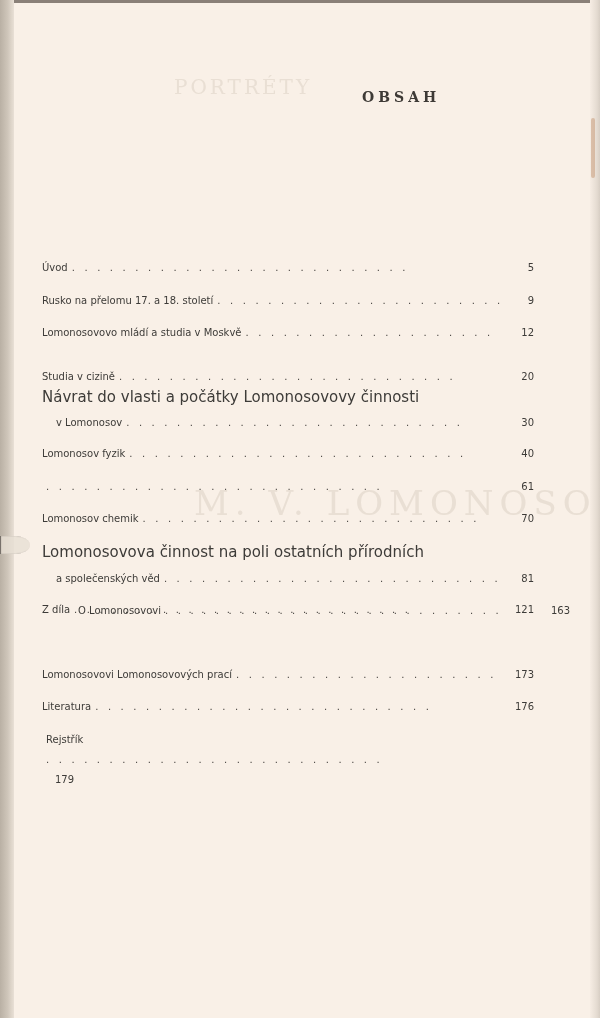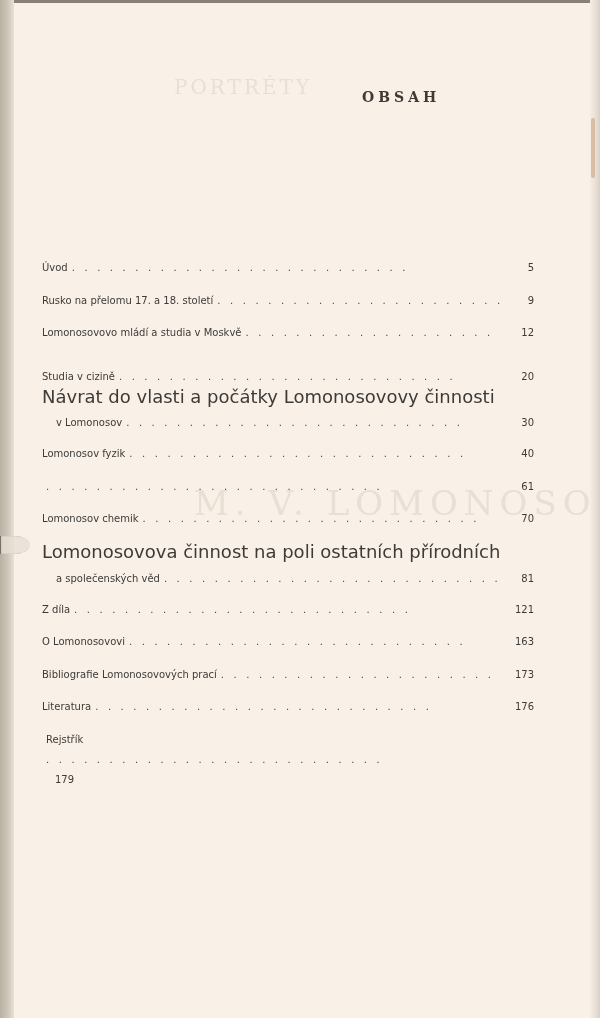--- a/index.html
+++ b/index.html
@@ -95,21 +95,21 @@
     }
     .entry .page-num {
       white-space: nowrap;
       min-width: 28px;
       text-align: right;
     }
     .line1 {
       position: absolute;
       left: 0;
       font-family: "DejaVu Sans", sans-serif;
-      font-size: 18px;
+      font-size: 15px;
       color: #3d3b38;
       line-height: 20px;
       white-space: nowrap;
     }
     .ghost {
       position: absolute;
       color: #e9dfd4;
       font-family: "DejaVu Serif", serif;
       white-space: nowrap;
       pointer-events: none;
@@ -193,28 +193,28 @@
       <span class="leader"></span>
       <span class="page-num">81</span>
     </div>
 
     <div class="entry" style="top:597px;">
       <span class="title">Z díla</span>
       <span class="leader"></span>
       <span class="page-num">121</span>
     </div>
 
-    <div class="entry" style="top:629px;">
+    <div class="entry" style="top:598px;margin-left:36px;">
       <span class="title">O Lomonosovovi</span>
       <span class="leader"></span>
       <span class="page-num">163</span>
     </div>
 
     <div class="entry" style="top:662px;">
-      <span class="title">Bibliografie Lomonosovových prací</span>
+      <span class="title">Lomonosovovi Lomonosovových prací</span>
       <span class="leader"></span>
       <span class="page-num">173</span>
     </div>
 
     <div class="entry" style="top:694px;">
       <span class="title">Literatura</span>
       <span class="leader"></span>
       <span class="page-num">176</span>
     </div>
 

